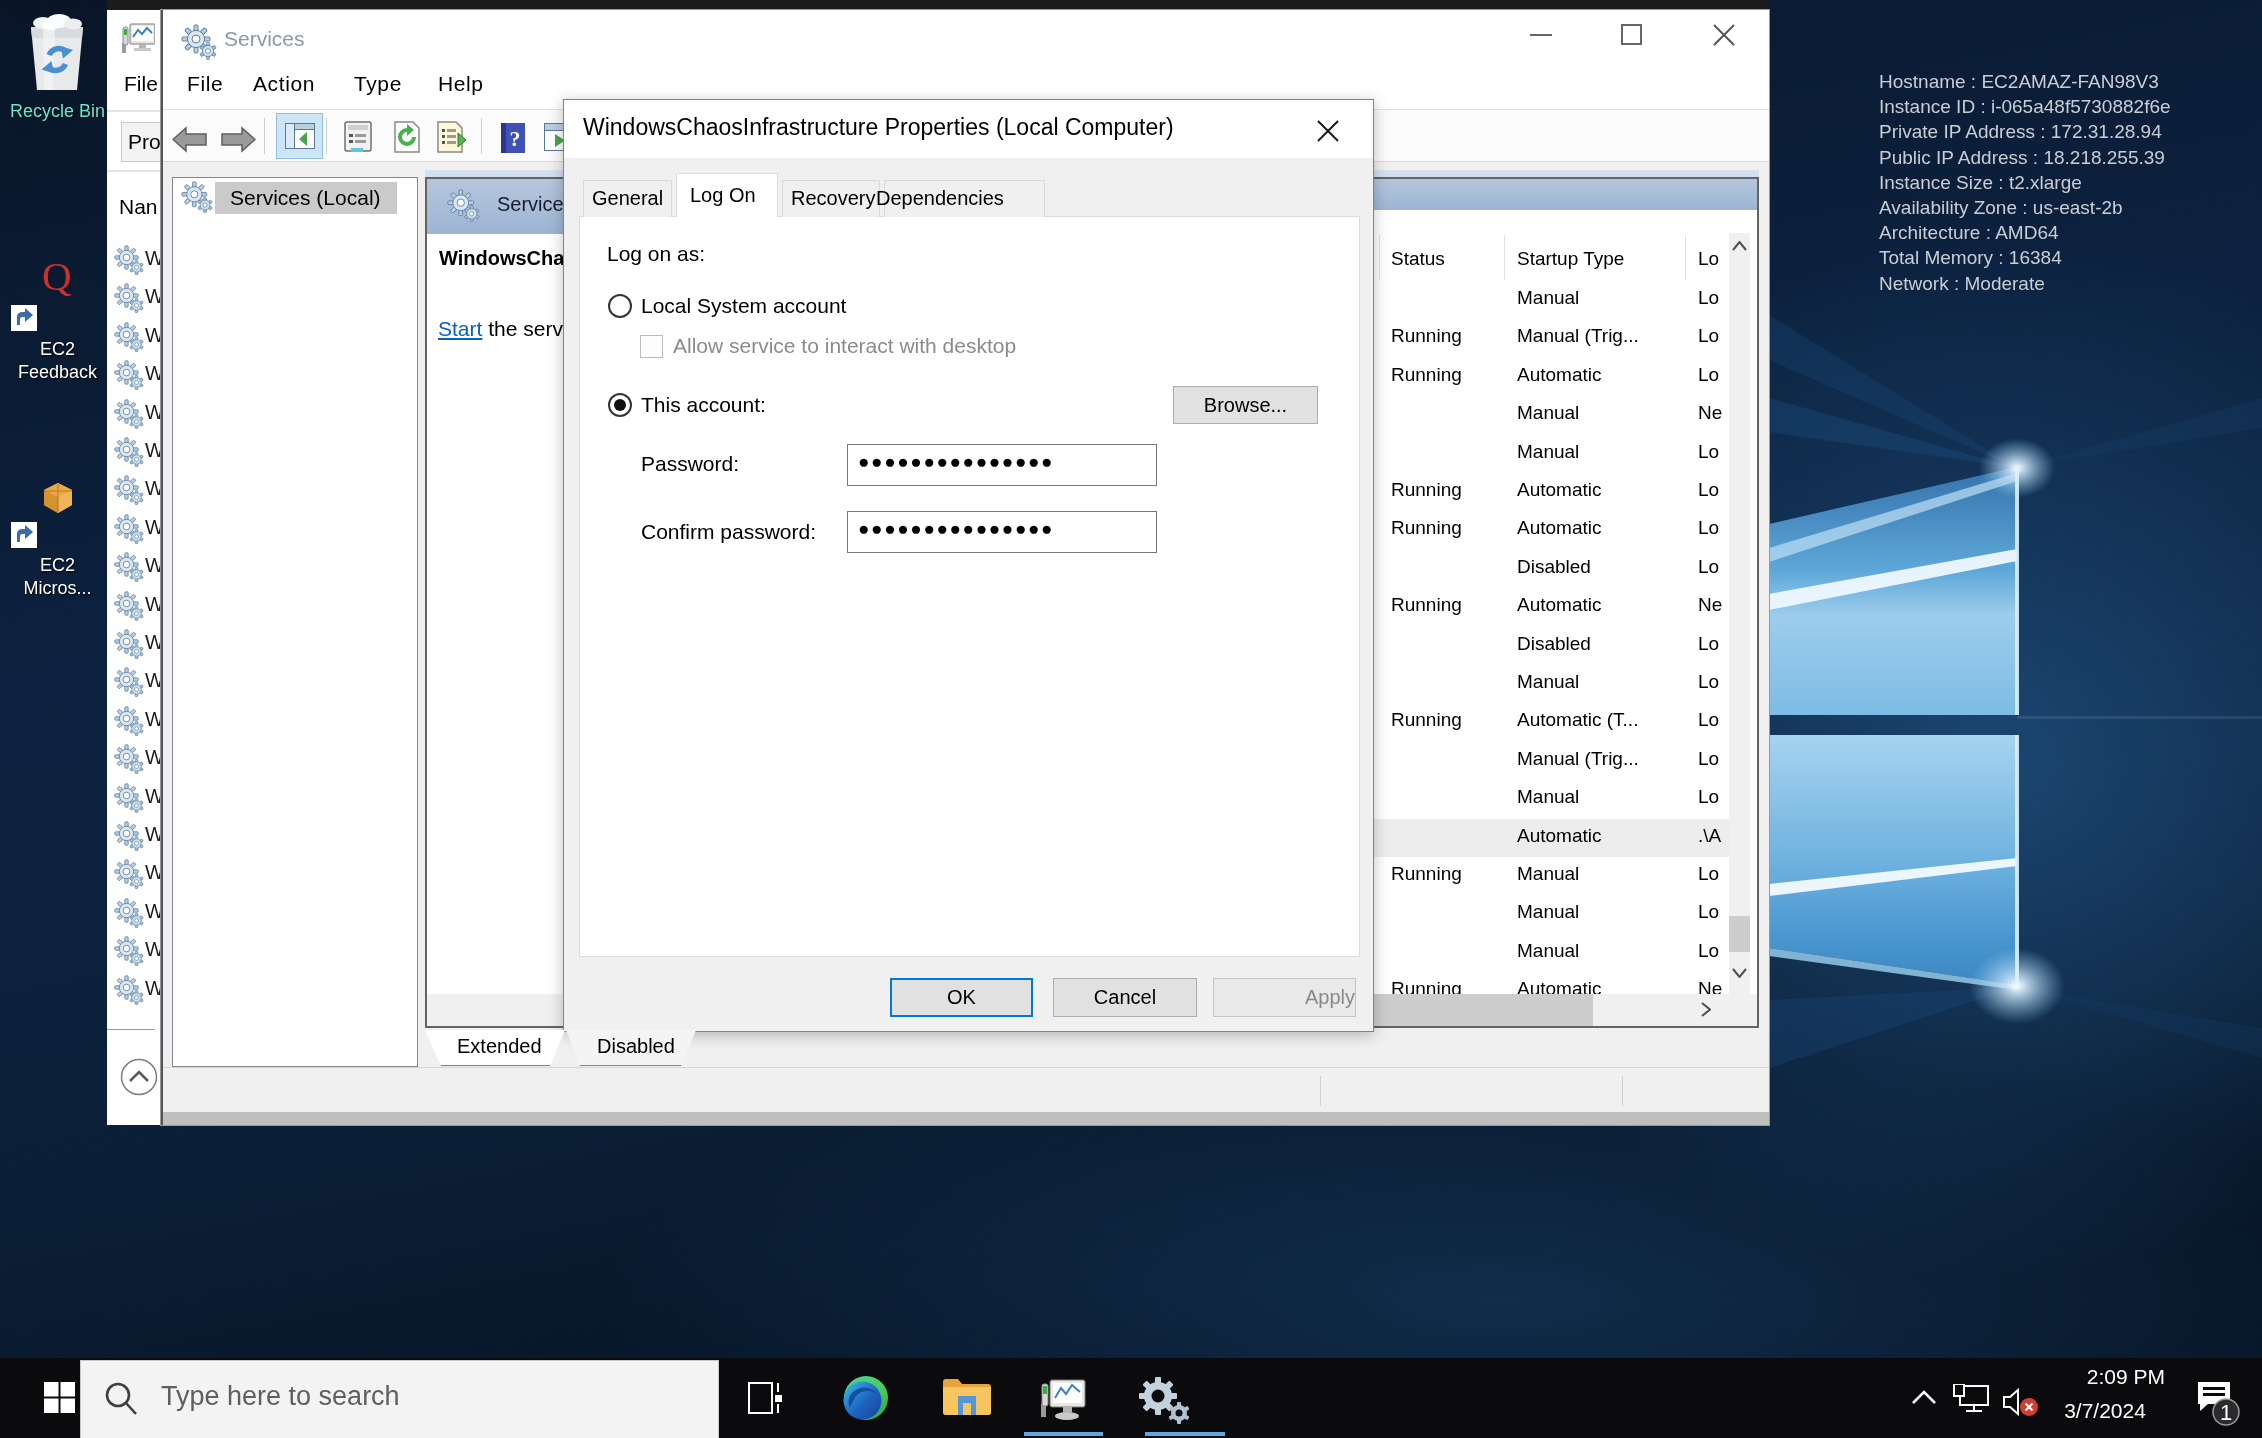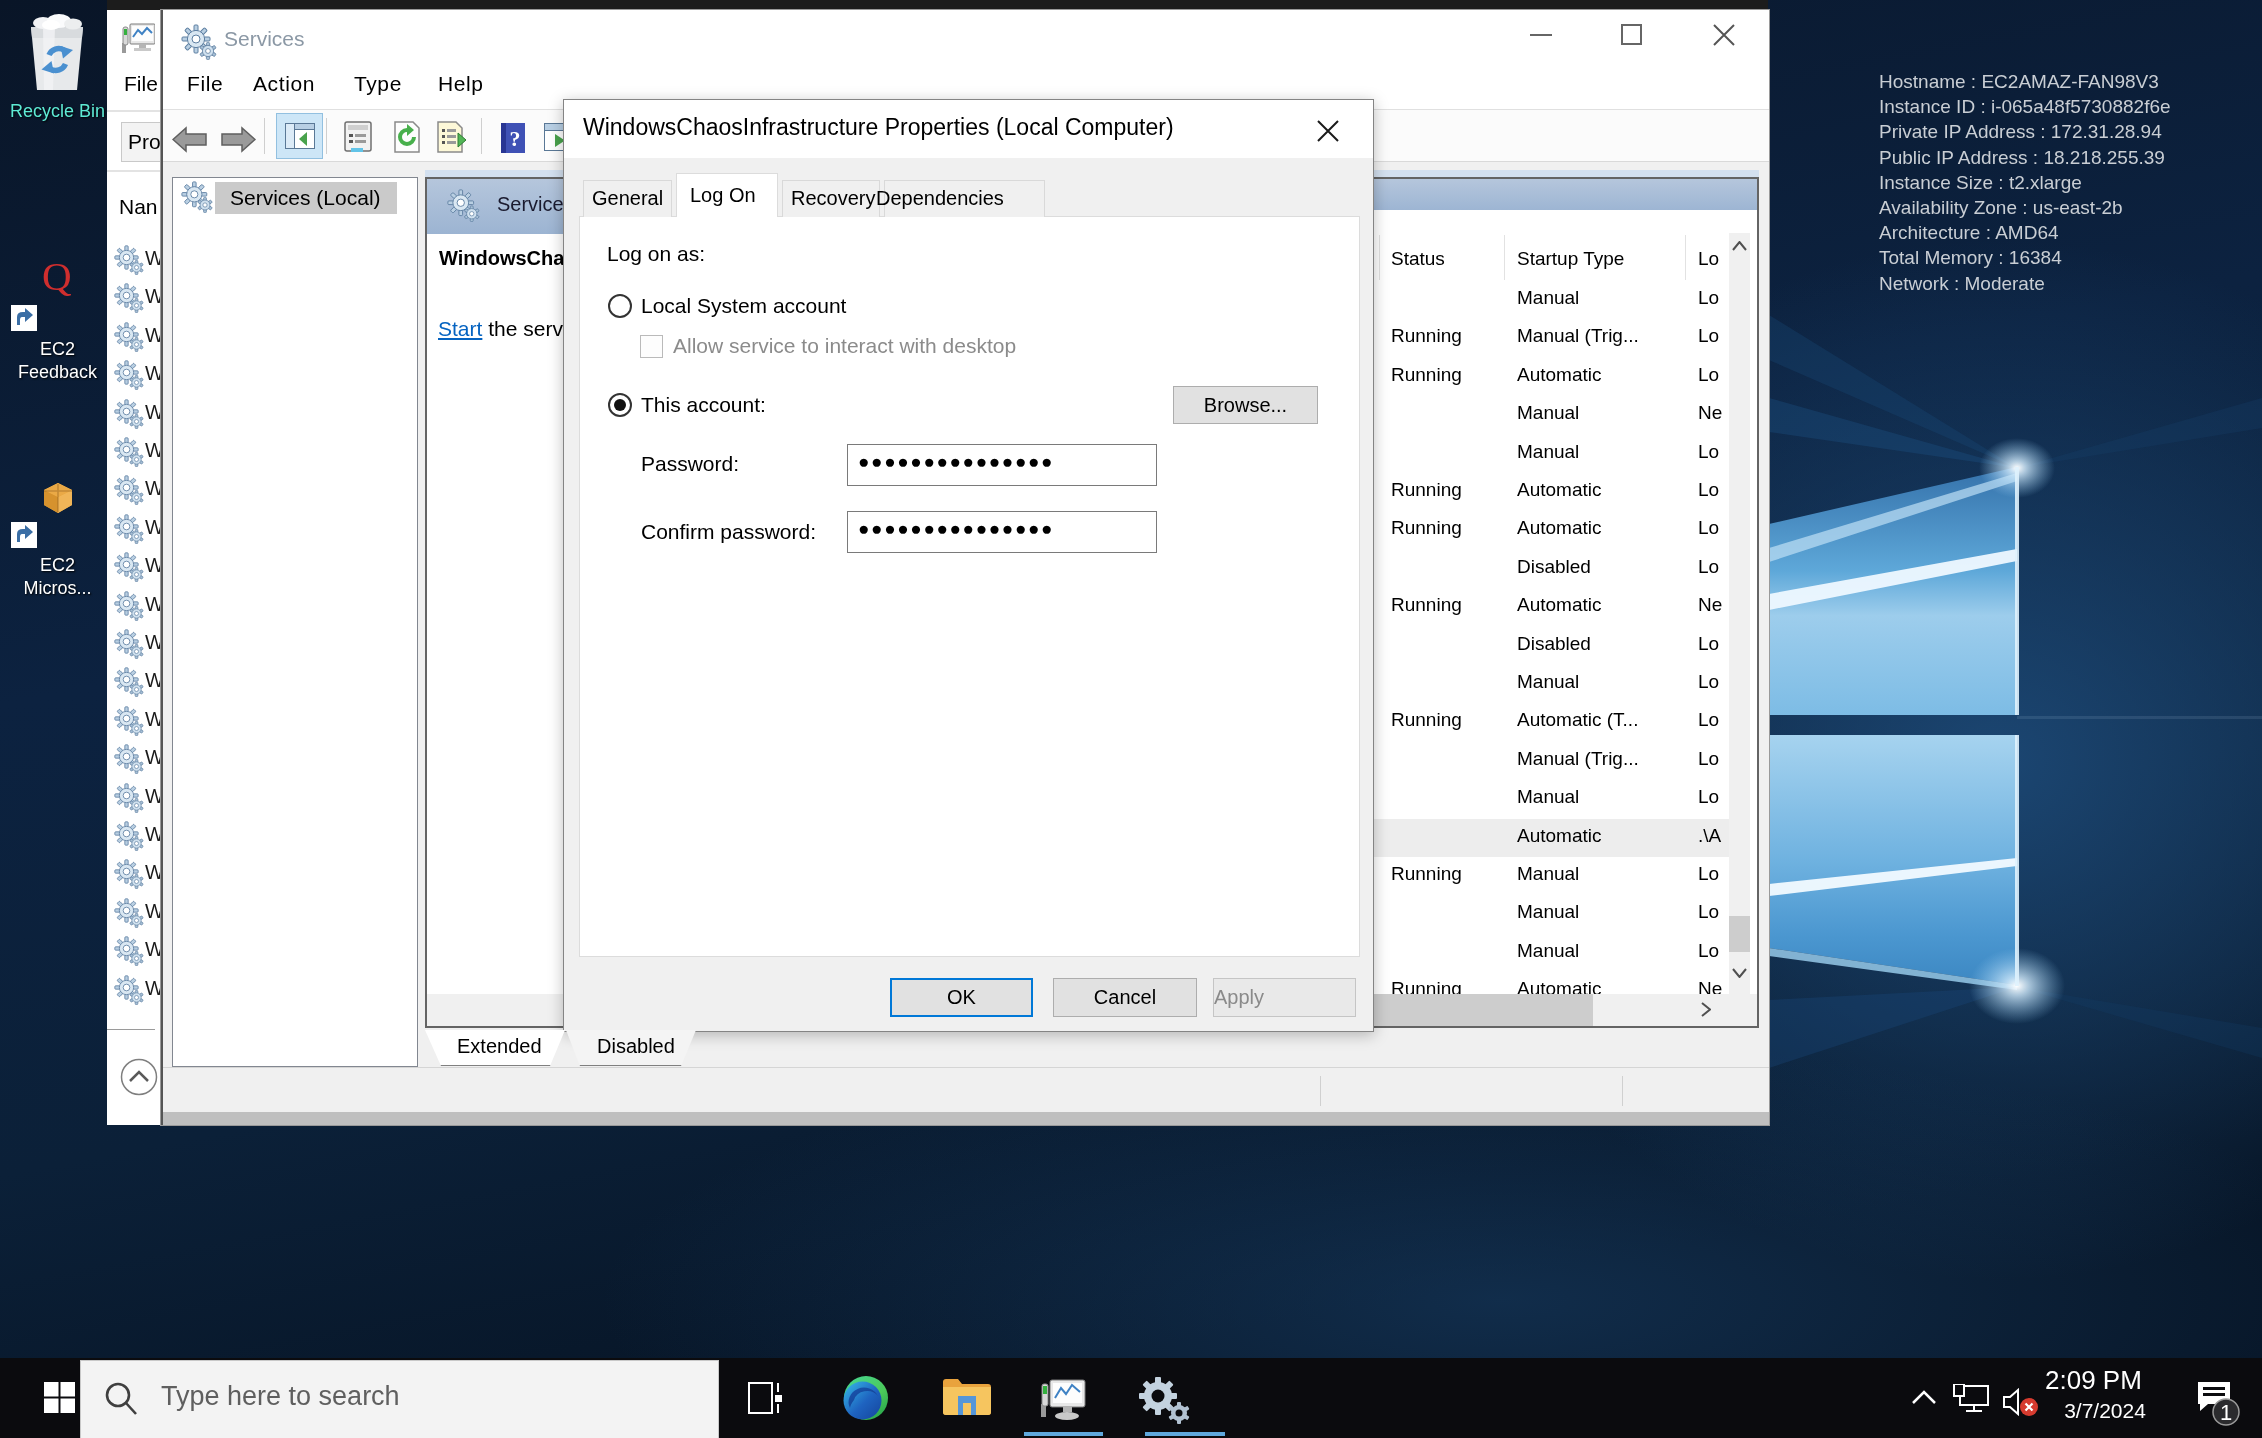--- a/index.html
+++ b/index.html
@@ -1666,21 +1666,21 @@
   <div class="abs" style="left:283px;top:411px;width:310px;height:42px;background:#fff;border:1px solid #7a7a7a;">
     <div class="abs" style="left:10px;top:6px;font-size:19px;letter-spacing:1.6px;">●●●●●●●●●●●●●●●</div>
   </div>
 
   <div class="abs" style="left:326px;top:878px;width:143px;height:39px;background:#e1e1e1;border:2px solid #0078d7;text-align:center;">
       <div style="margin-top:6px;font-size:20px;">OK</div>
     </div>
   <div class="abs" style="left:489px;top:878px;width:144px;height:39px;background:#e1e1e1;border:1px solid #adadad;text-align:center;">
       <div style="margin-top:7px;font-size:20px;">Cancel</div>
     </div>
-  <div class="abs" style="left:649px;top:878px;width:143px;height:39px;background:#e9e9e9;border:1px solid #c5c5c5;text-align:left;">
+  <div class="abs" style="left:649px;top:878px;width:143px;height:39px;background:#e9e9e9;border:1px solid #c5c5c5;text-align:right;">
       <div style="margin-top:7px;font-size:20px;color:#8a8a8a;">Apply</div>
     </div>
 </div>
 
 <div class="abs" style="left:0;top:1358px;width:2262px;height:80px;background:#0b0b0e;">
 
   <svg class="abs" style="left:44px;top:24px;" width="31" height="31" viewBox="0 0 31 31">
     <rect x="0" y="0" width="14.5" height="14.5" fill="#fff"></rect>
     <rect x="16.5" y="0" width="14.5" height="14.5" fill="#fff"></rect>
     <rect x="0" y="16.5" width="14.5" height="14.5" fill="#fff"></rect>
@@ -1805,21 +1805,21 @@
     <rect x="7" y="2" width="28" height="19" fill="none" stroke="#fff" stroke-width="2"></rect>
     <rect x="1" y="0" width="10" height="12" fill="#0b0b0e" stroke="#fff" stroke-width="2"></rect>
     <line x1="21" y1="21" x2="21" y2="26" stroke="#fff" stroke-width="2"></line>
     <line x1="13" y1="27" x2="29" y2="27" stroke="#fff" stroke-width="2"></line>
   </svg>
   <svg class="abs" style="left:2002px;top:30px;" width="46" height="28" viewBox="0 0 46 28">
     <path d="M2 9 L8 9 L16 2 L16 26 L8 19 L2 19 Z" fill="none" stroke="#fff" stroke-width="2"></path>
     <circle cx="27" cy="19" r="9" fill="#d63b2f"></circle>
     <path d="M23.5 15.5 L30.5 22.5 M30.5 15.5 L23.5 22.5" stroke="#fff" stroke-width="2.2"></path>
   </svg>
-  <div class="abs" style="left:2045px;top:7px;width:120px;text-align:left;font-size:26px;color:#fff;">2:09 PM</div>
+  <div class="abs" style="left:2045px;top:7px;width:120px;text-align:right;font-size:21px;color:#fff;">2:09 PM</div>
   <div class="abs" style="left:2045px;top:41px;width:120px;text-align:center;font-size:21px;color:#fff;">3/7/2024</div>
   <svg class="abs" style="left:2196px;top:22px;" width="44" height="46" viewBox="0 0 44 46">
     <path d="M2 2 L34 2 L34 24 L12 24 L4 31 L4 24 L2 24 Z" fill="#fff"></path>
     <rect x="7" y="7" width="22" height="3" fill="#0b0b0e"></rect>
     <rect x="7" y="13" width="22" height="3" fill="#0b0b0e"></rect>
     <circle cx="30" cy="32" r="13" fill="#2b2b2e" stroke="#9a9a9a" stroke-width="1.5"></circle>
     <text x="30" y="40" font-size="22" fill="#fff" text-anchor="middle" font-family="Liberation Sans">1</text>
   </svg>
 </div>
 

